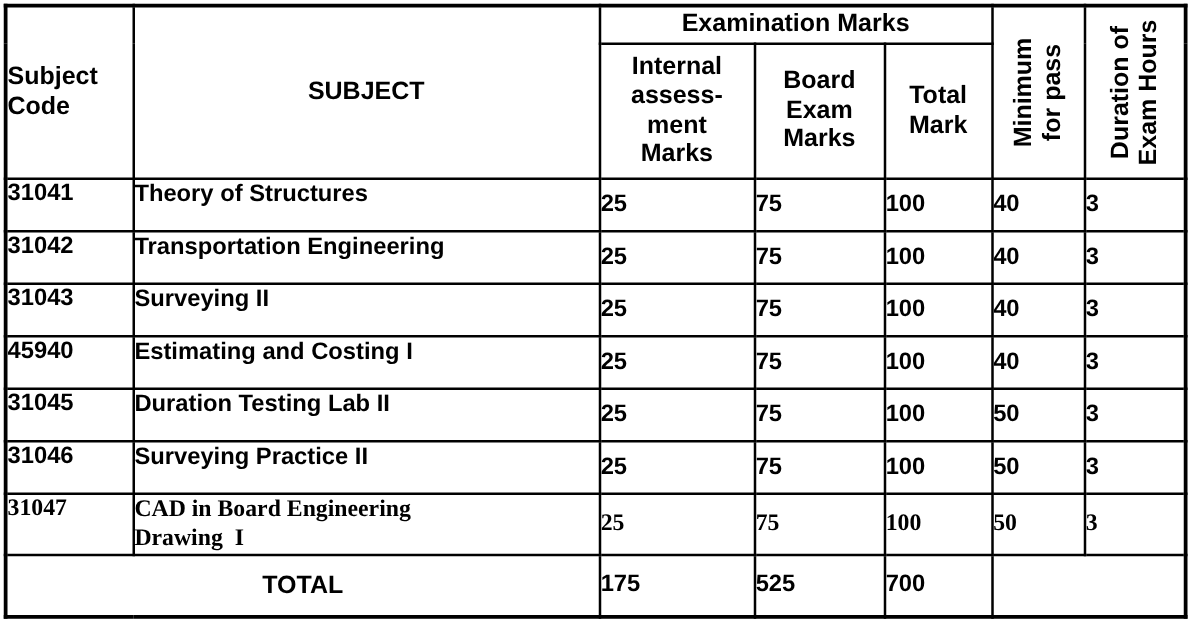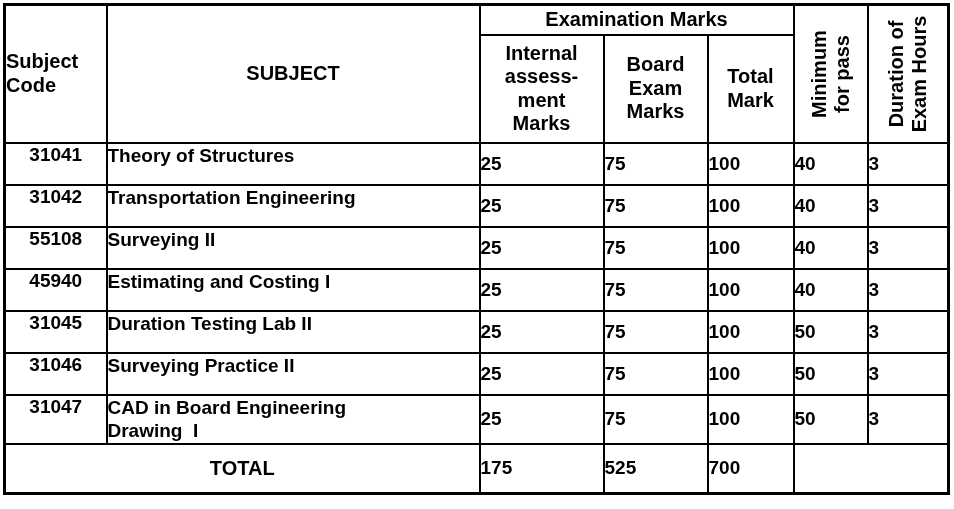--- a/index.html
+++ b/index.html
@@ -76,28 +76,27 @@
     left: 50%;
     transform: translate(-50%, -50%) rotate(-90deg);
     white-space: pre;
     text-align: center;
     font-size: 20px;
     line-height: 1.15;
   }
 
   
   tr.row-std   { height: 42px; }
-  tr.row-tall  { height: 48px; }
+  tr.row-tall  { height: 48px; font-family: Liberation Serif, serif; }
   tr.row-total { height: 49px; }
   td.code {
-    text-align: center;
+    text-align: left;
     vertical-align: top;
     padding: 3px 0 0 12px;
     font-size: 19px;
-    border-radius: 15px;
   }
   td.subj {
     text-align: left;
     vertical-align: top;
     padding: 3px 0 0 12px;
     font-size: 19px;
     line-height: 1.25;
     white-space: pre-wrap;
   }
   td.num {
@@ -168,21 +167,21 @@
       <tr class="row-std">
         <td class="code">31042</td>
         <td class="subj">Transportation Engineering</td>
         <td class="num">25</td>
         <td class="num">75</td>
         <td class="num">100</td>
         <td class="num">40</td>
         <td class="num">3</td>
       </tr>
       <tr class="row-std">
-        <td class="code">55108</td>
+        <td class="code">31043</td>
         <td class="subj">Surveying II</td>
         <td class="num">25</td>
         <td class="num">75</td>
         <td class="num">100</td>
         <td class="num">40</td>
         <td class="num">3</td>
       </tr>
       <tr class="row-std">
         <td class="code">45940</td>
         <td class="subj">Estimating and Costing I</td>

